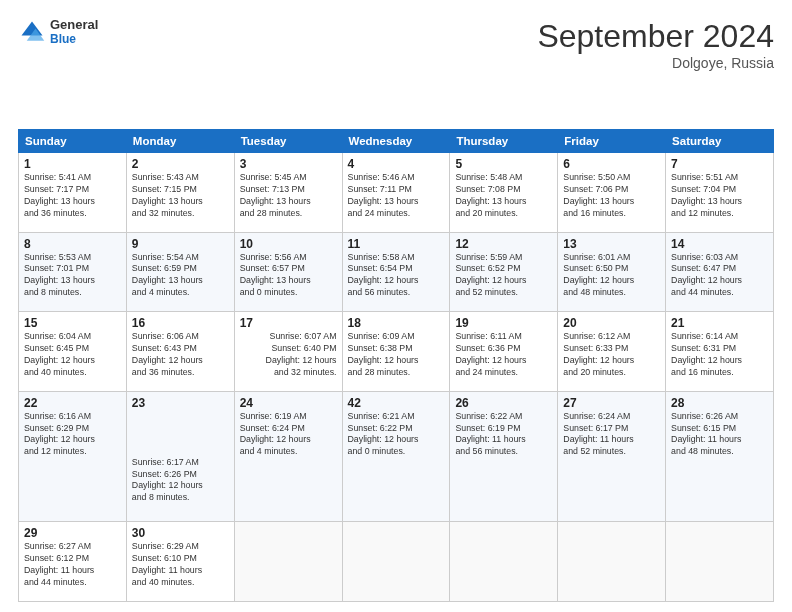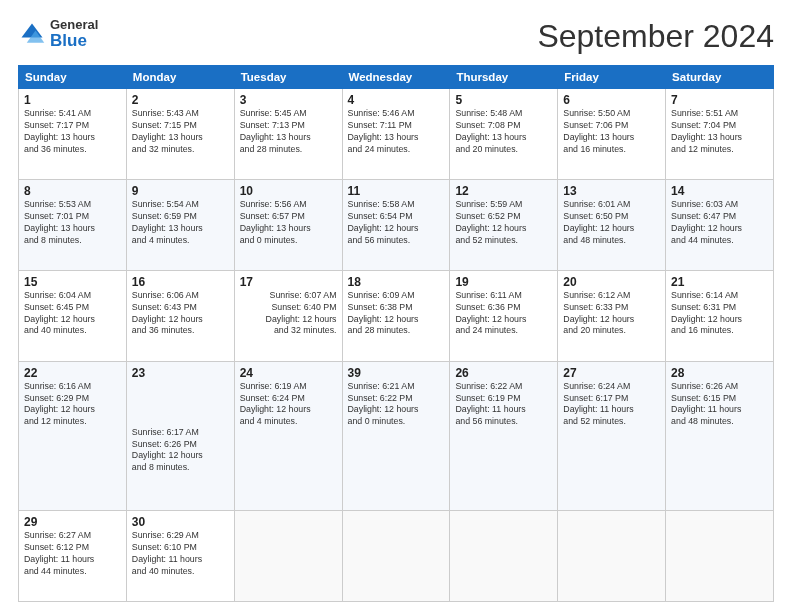--- a/index.html
+++ b/index.html
@@ -9,20 +9,21 @@
       width: 792px;
       height: 612px;
       overflow: hidden;
     }
     .page {
       width: 792px;
       height: 612px;
       padding: 18px 18px 10px 18px;
       display: flex;
       flex-direction: column;
+      gap: 48px;
     }
     .header {
       display: flex;
       justify-content: space-between;
       align-items: flex-start;
       margin-bottom: 10px;
     }
     .logo {
       display: flex;
       align-items: center;
@@ -32,21 +33,21 @@
       display: flex;
       flex-direction: column;
       line-height: 1.1;
     }
     .logo-general {
       font-size: 13px;
       font-weight: bold;
       color: #333;
     }
     .logo-blue {
-      font-size: 17px;
+      font-size: 12px;
       font-weight: bold;
       color: #1a6fc4;
     }
     .logo-icon {
       width: 28px;
       height: 28px;
     }
     .title-block {
       text-align: right;
     }
@@ -116,20 +117,21 @@
         <polygon points="16,4 28,20 4,20" fill="#1a6fc4"></polygon>
         <polygon points="20,12 30,26 10,26" fill="#4da6e8" opacity="0.7"></polygon>
       </svg>
       <div class="logo-text">
         <span class="logo-general">General</span>
         <span class="logo-blue">Blue</span>
       </div>
     </div>
     <div class="title-block">
       <div class="month-title">September 2024</div>
+      <div class="location">Dolgoye, Russia</div>
     </div>
   </div>
 
   <table class="calendar">
     <thead>
       <tr>
       <th>Sunday</th>
           <th>Monday</th>
           <th>Tuesday</th>
           <th>Wednesday</th>
@@ -308,21 +310,21 @@
 and 8 minutes.</div>
           </td>
           <td class="has-data">
             <span class="day-num">24</span>
             <div class="day-info" style="white-space: pre-line;">Sunrise: 6:19 AM
 Sunset: 6:24 PM
 Daylight: 12 hours
 and 4 minutes.</div>
           </td>
           <td class="has-data">
-            <span class="day-num">39</span>
+            <span class="day-num">42</span>
             <div class="day-info" style="white-space: pre-line;">Sunrise: 6:21 AM
 Sunset: 6:22 PM
 Daylight: 12 hours
 and 0 minutes.</div>
           </td>
           <td class="has-data">
             <span class="day-num">26</span>
             <div class="day-info" style="white-space: pre-line;">Sunrise: 6:22 AM
 Sunset: 6:19 PM
 Daylight: 11 hours

